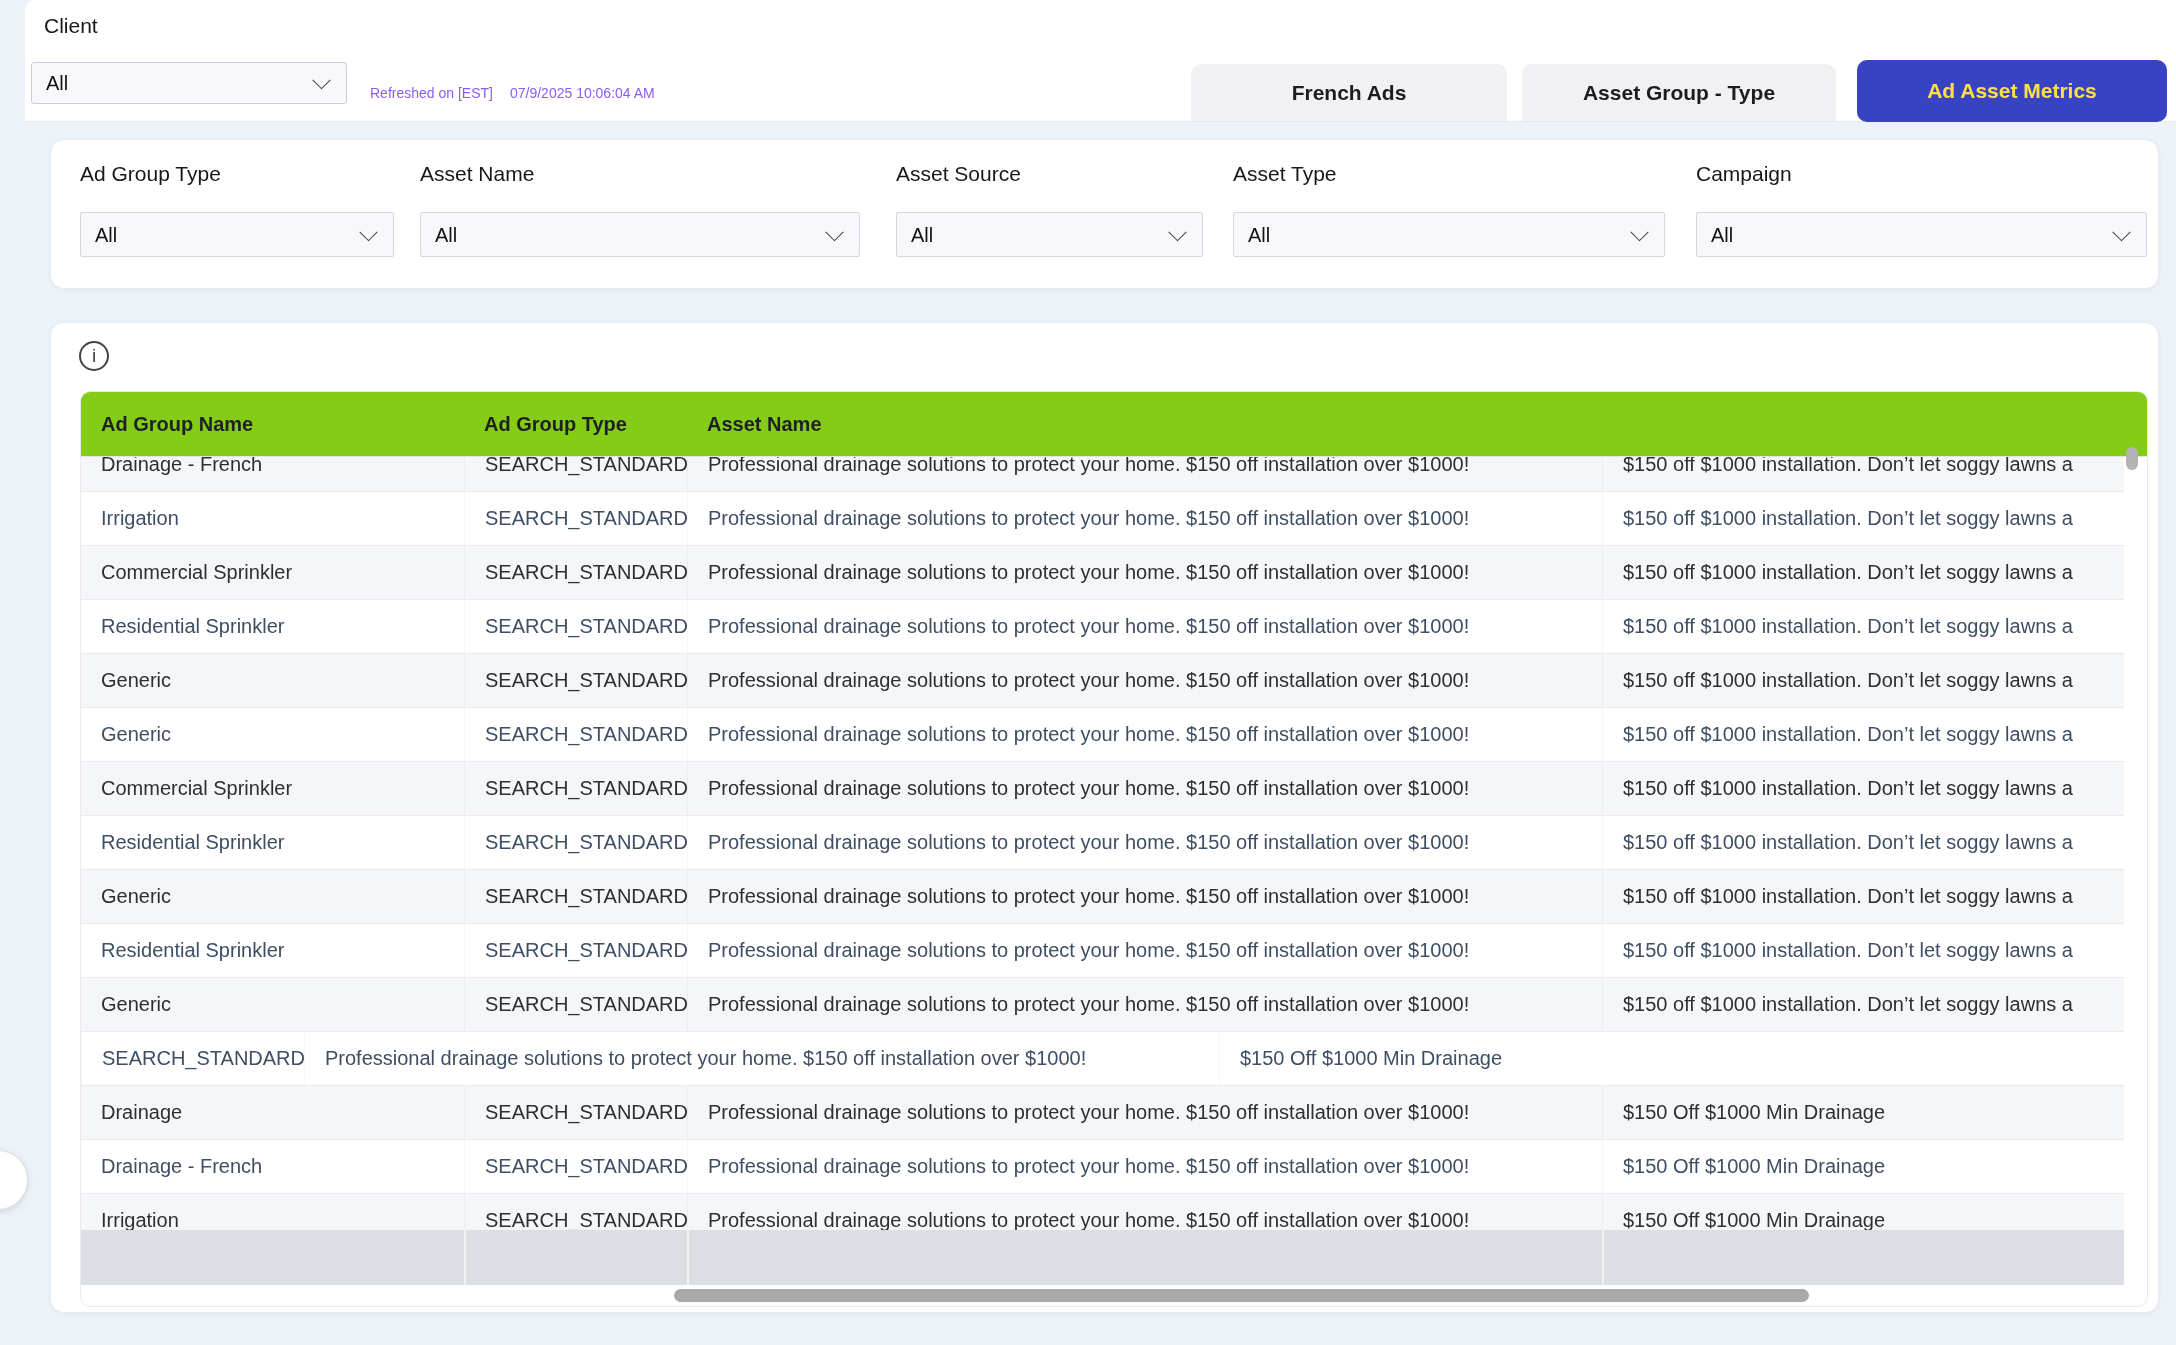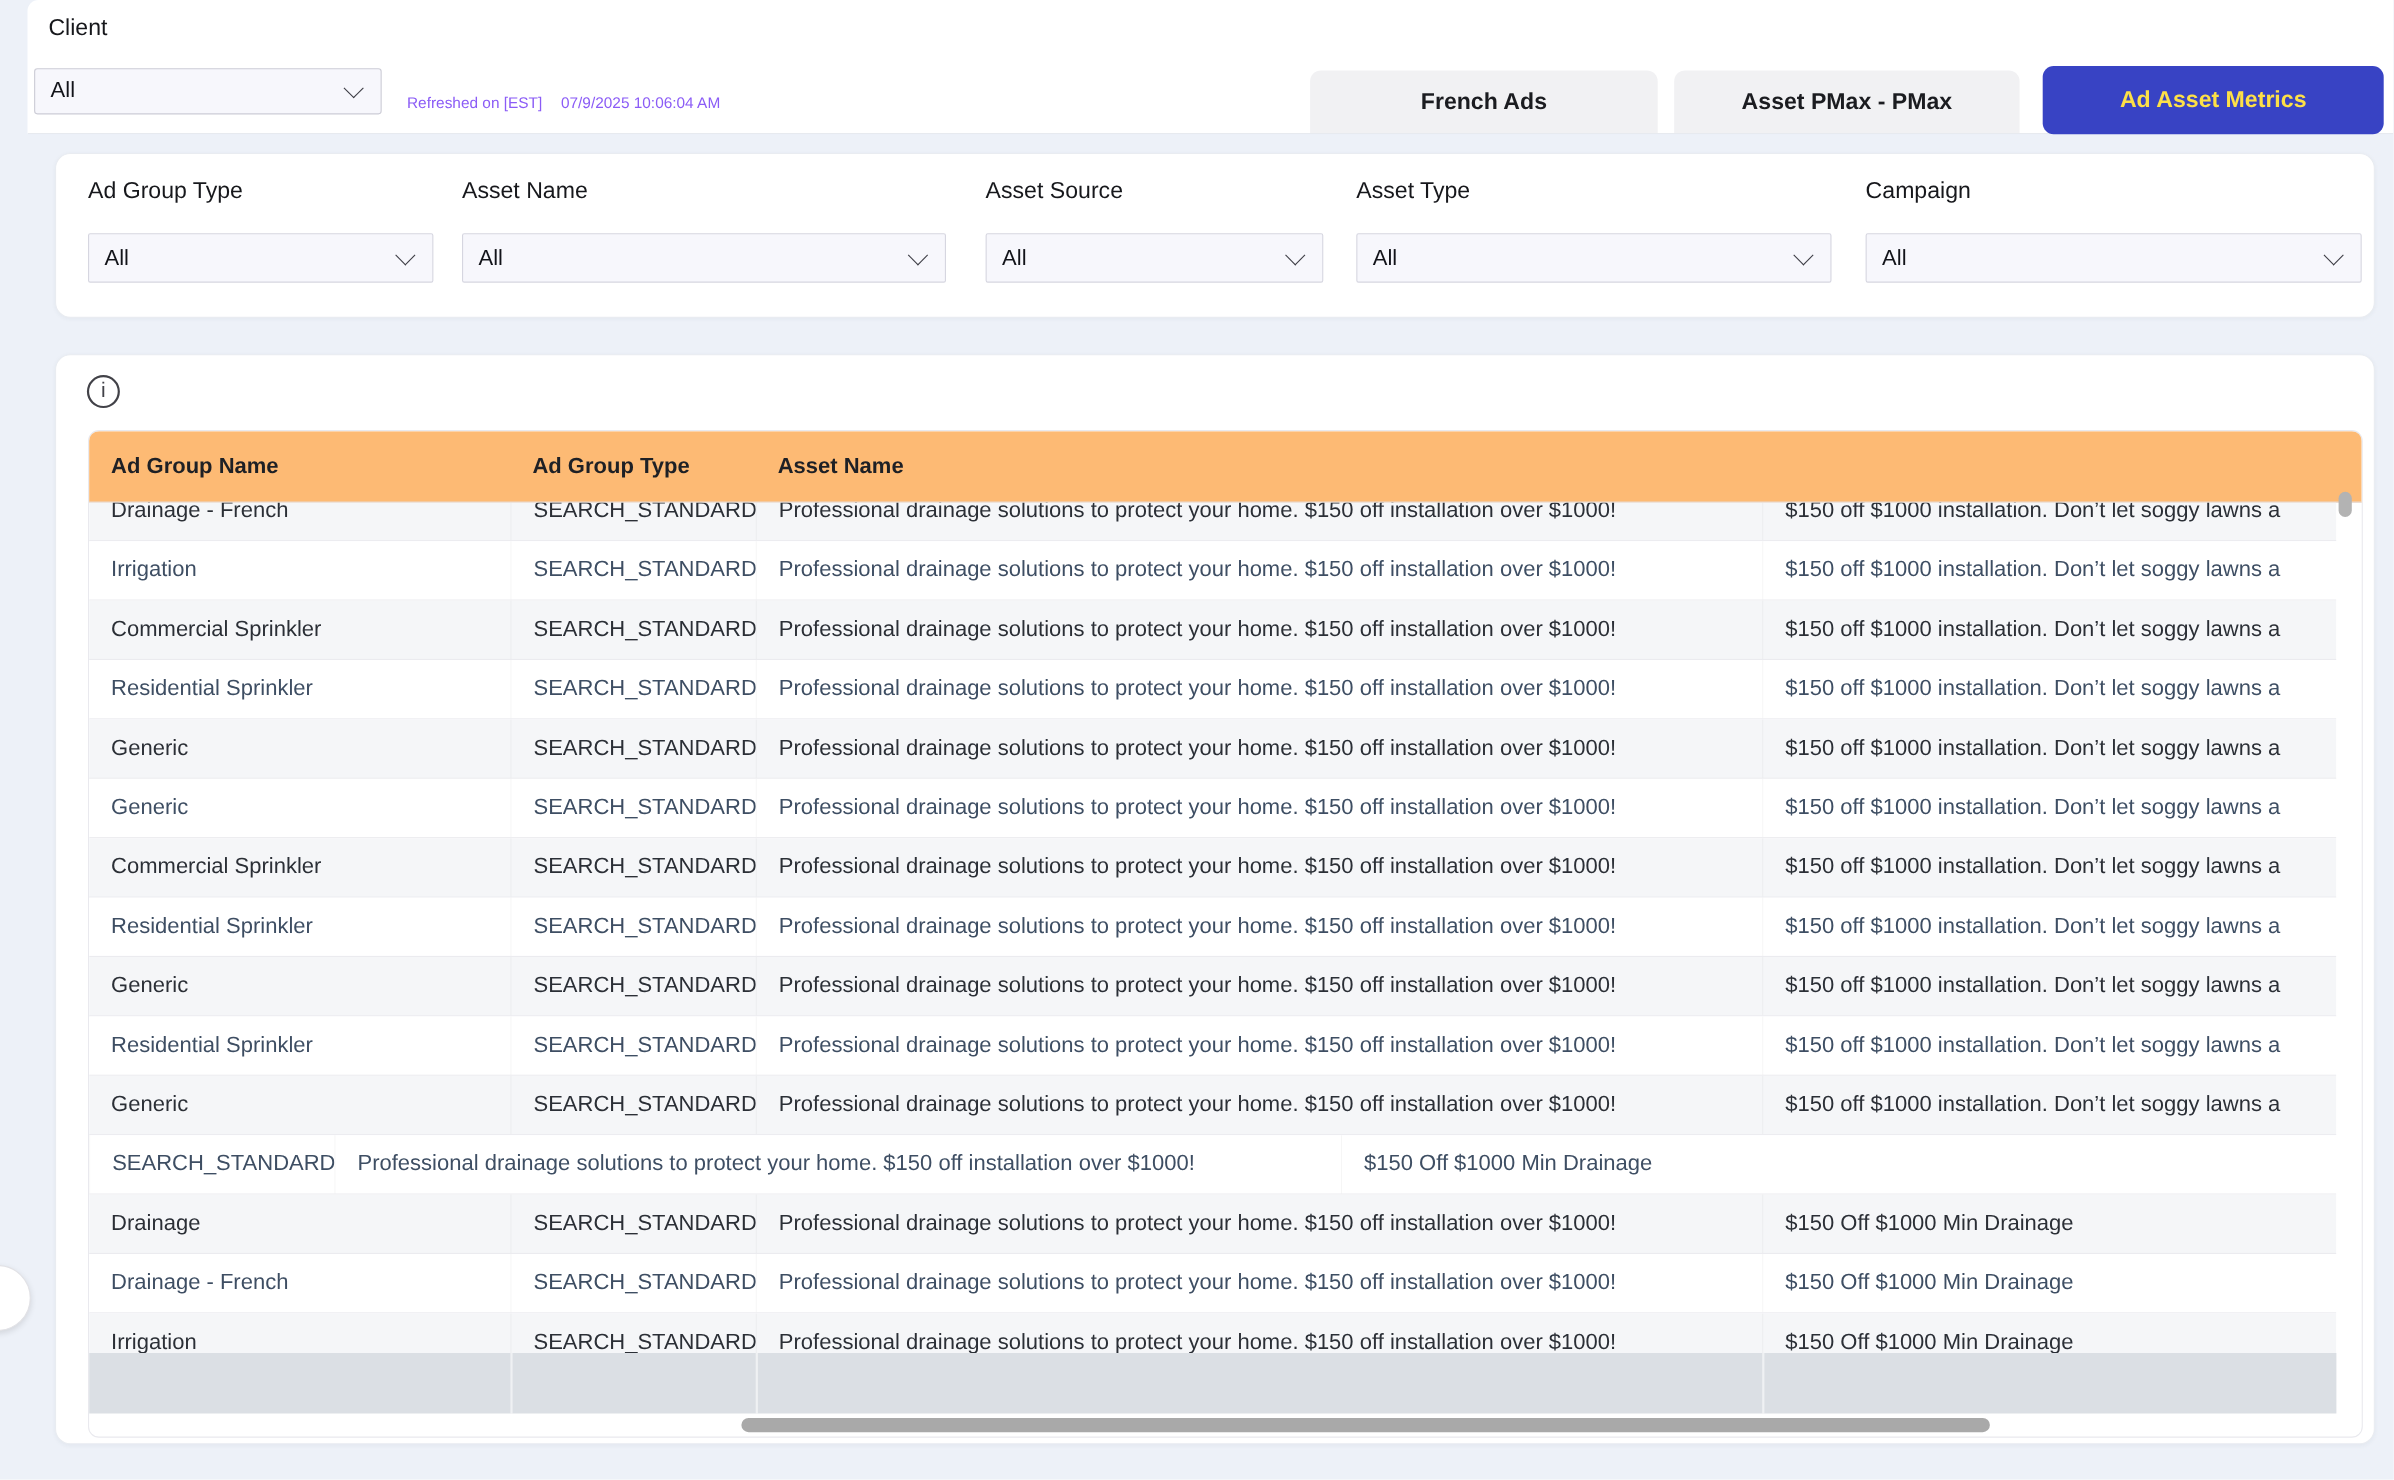--- a/index.html
+++ b/index.html
@@ -88,21 +88,21 @@
   }
 
   
   .table-wrap{
     position:absolute;left:29px;top:68px;width:2068px;height:916px;
     border:1px solid #e9e9ee;border-radius:10px;
     box-sizing:border-box;overflow:hidden;background:#ffffff;
   }
   .thead{
     position:absolute;left:0;top:0;width:100%;height:65px;
-    background:#fdba74;border-bottom:1px solid #e3e3e8;
+    background:#84cc16;border-bottom:1px solid #e3e3e8;
     box-sizing:border-box;display:flex;
   }
   .thead .hcell{
     box-sizing:border-box;padding:0 8px 0 20px;
     display:flex;align-items:center;
     font-size:20px;font-weight:700;color:#1e2025;
     cursor:pointer;white-space:nowrap;overflow:hidden;
   }
   .c0{width:383px;flex:none;}
   .c1{width:223px;flex:none;}
@@ -162,21 +162,21 @@
     <div class="client-label">Client</div>
     <div class="client-dd">
       <span class="dd-value">All</span>
       <span class="chev"></span>
     </div>
     <div class="refreshed">
       <span>Refreshed on [EST]</span><span class="rv">07/9/2025 10:06:04 AM</span>
     </div>
 
     <div class="tab t0">French Ads</div>
-    <div class="tab t1">Asset PMax - PMax</div>
+    <div class="tab t1">Asset Group - Type</div>
     <div class="tab active" style="background: rgb(56, 67, 196); color: #fde047;">Ad Asset Metrics</div>
   </div>
 
   <div class="card filter-card">
     <div class="fgroup fg0">
       <div class="flabel">Ad Group Type</div>
       <div class="fdd">
         <span class="dd-value">All</span>
         <span class="chev"></span>
       </div>

